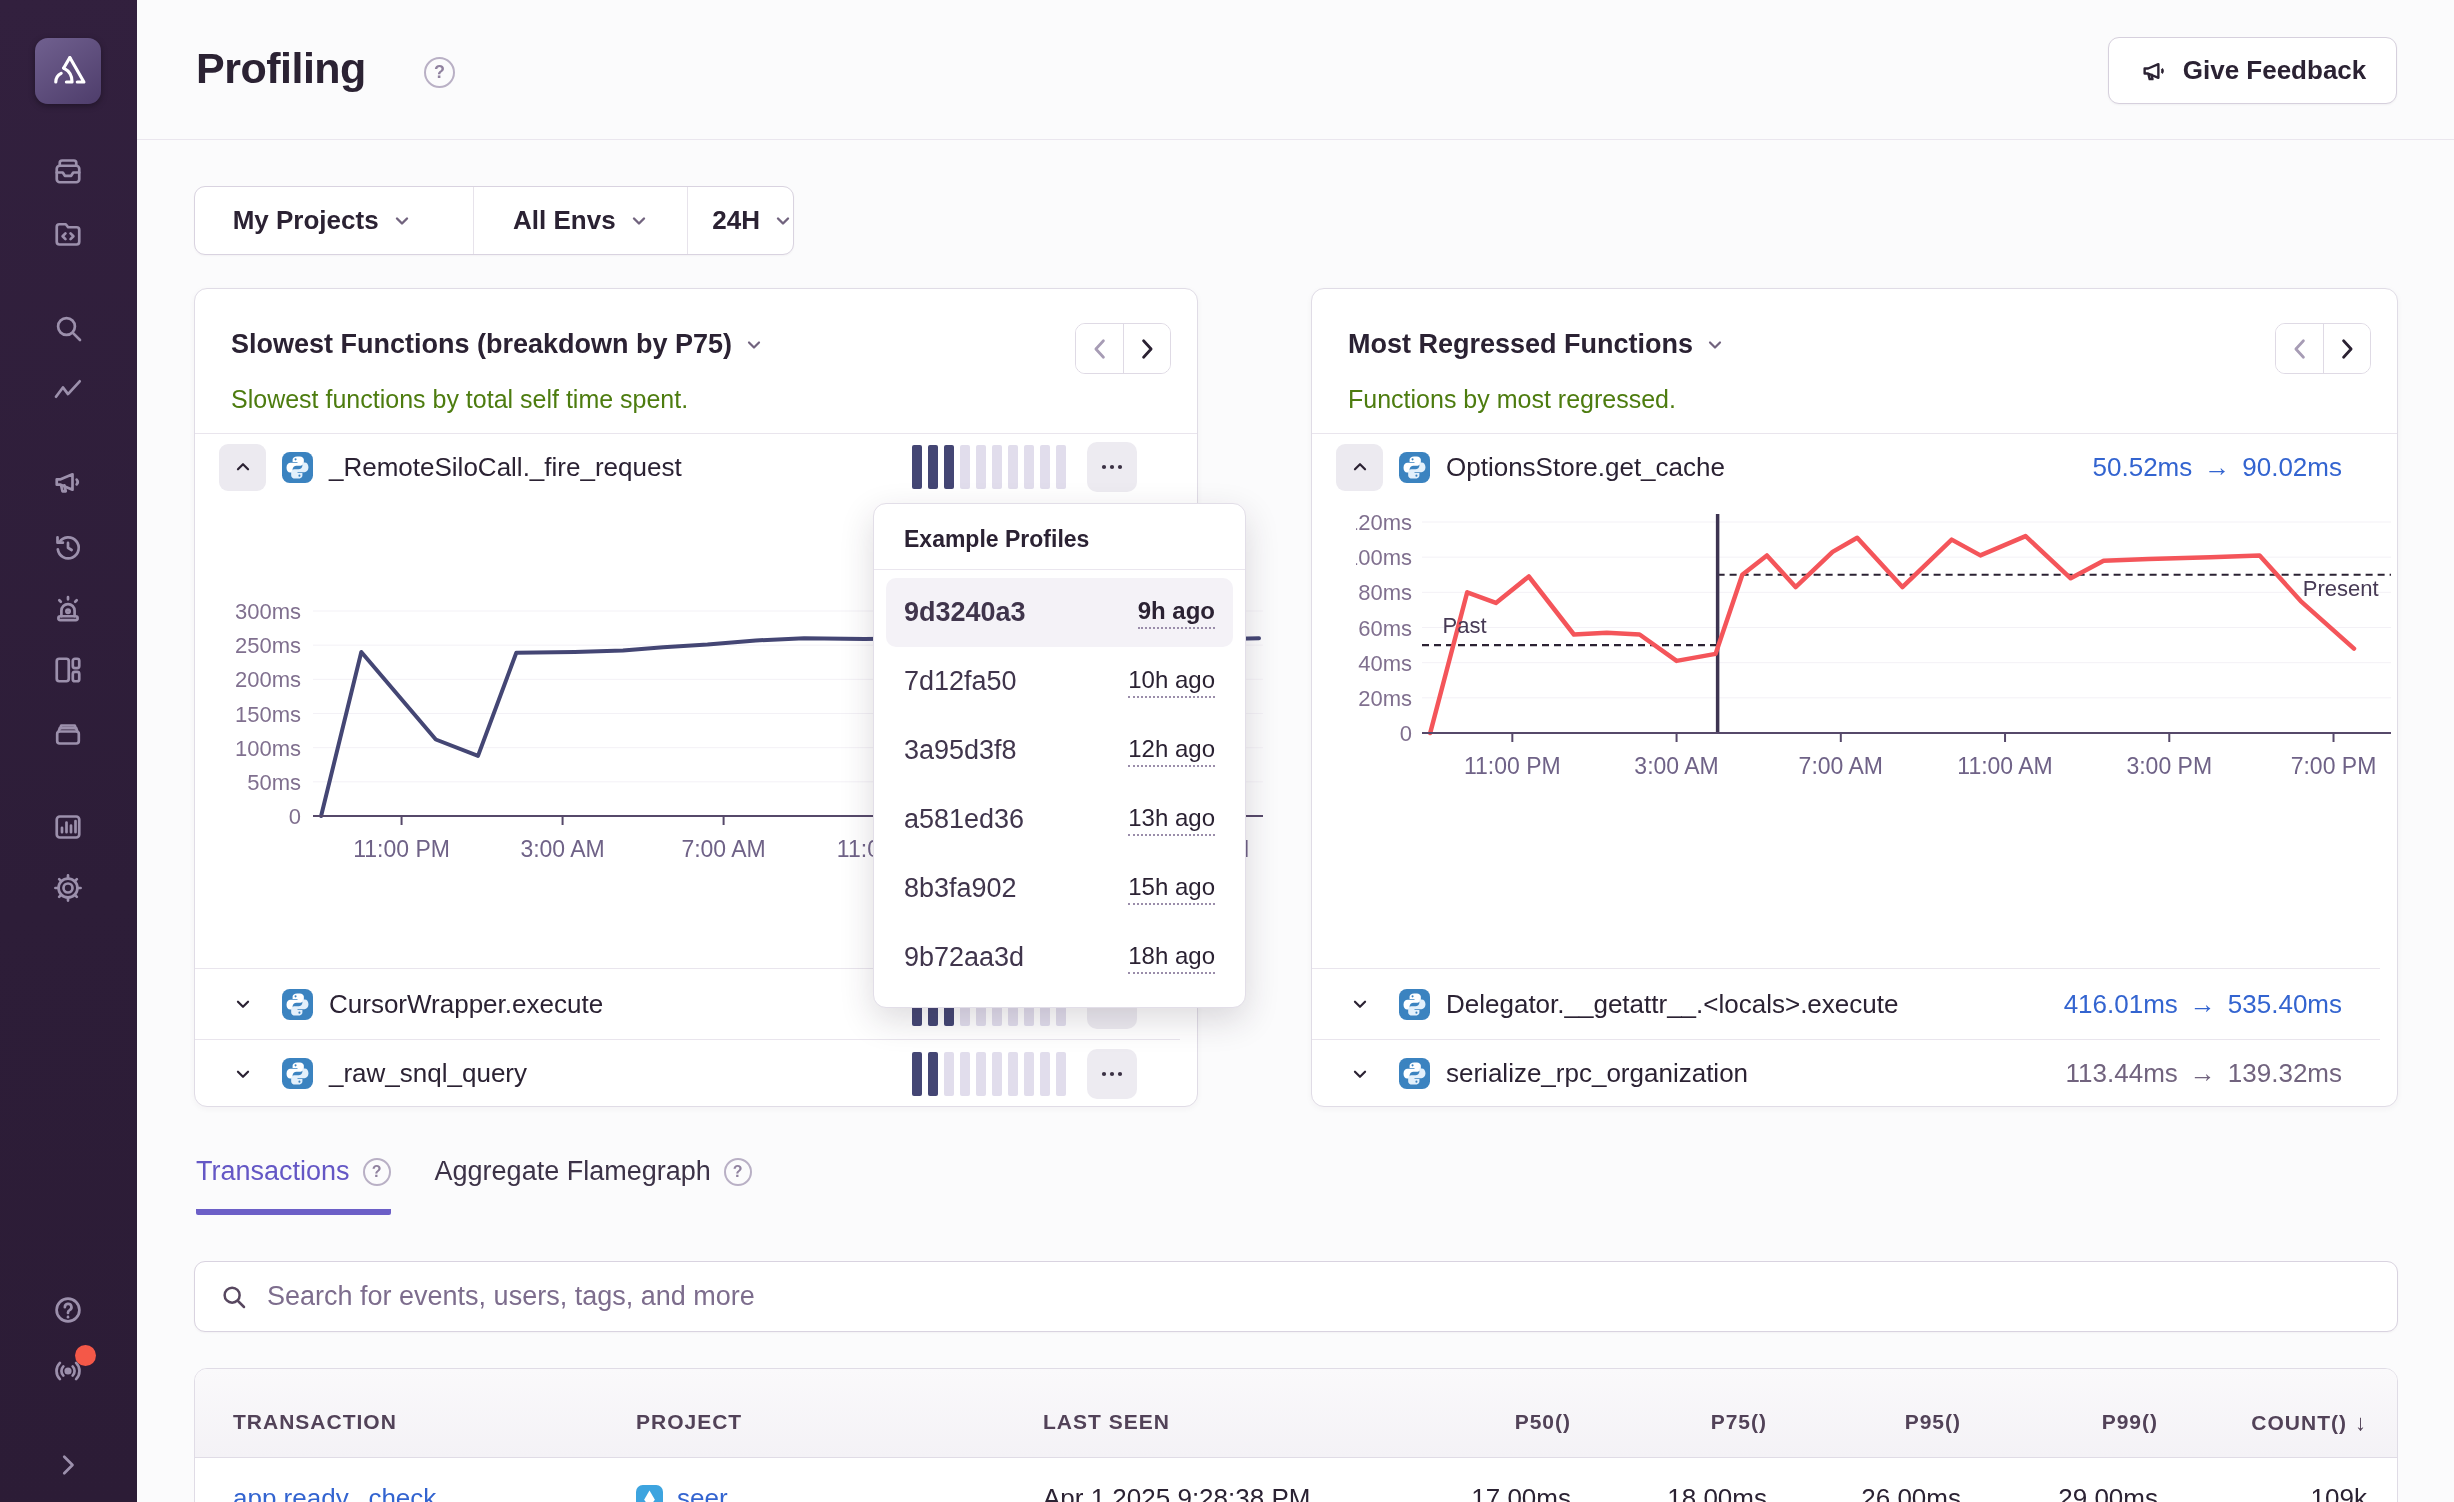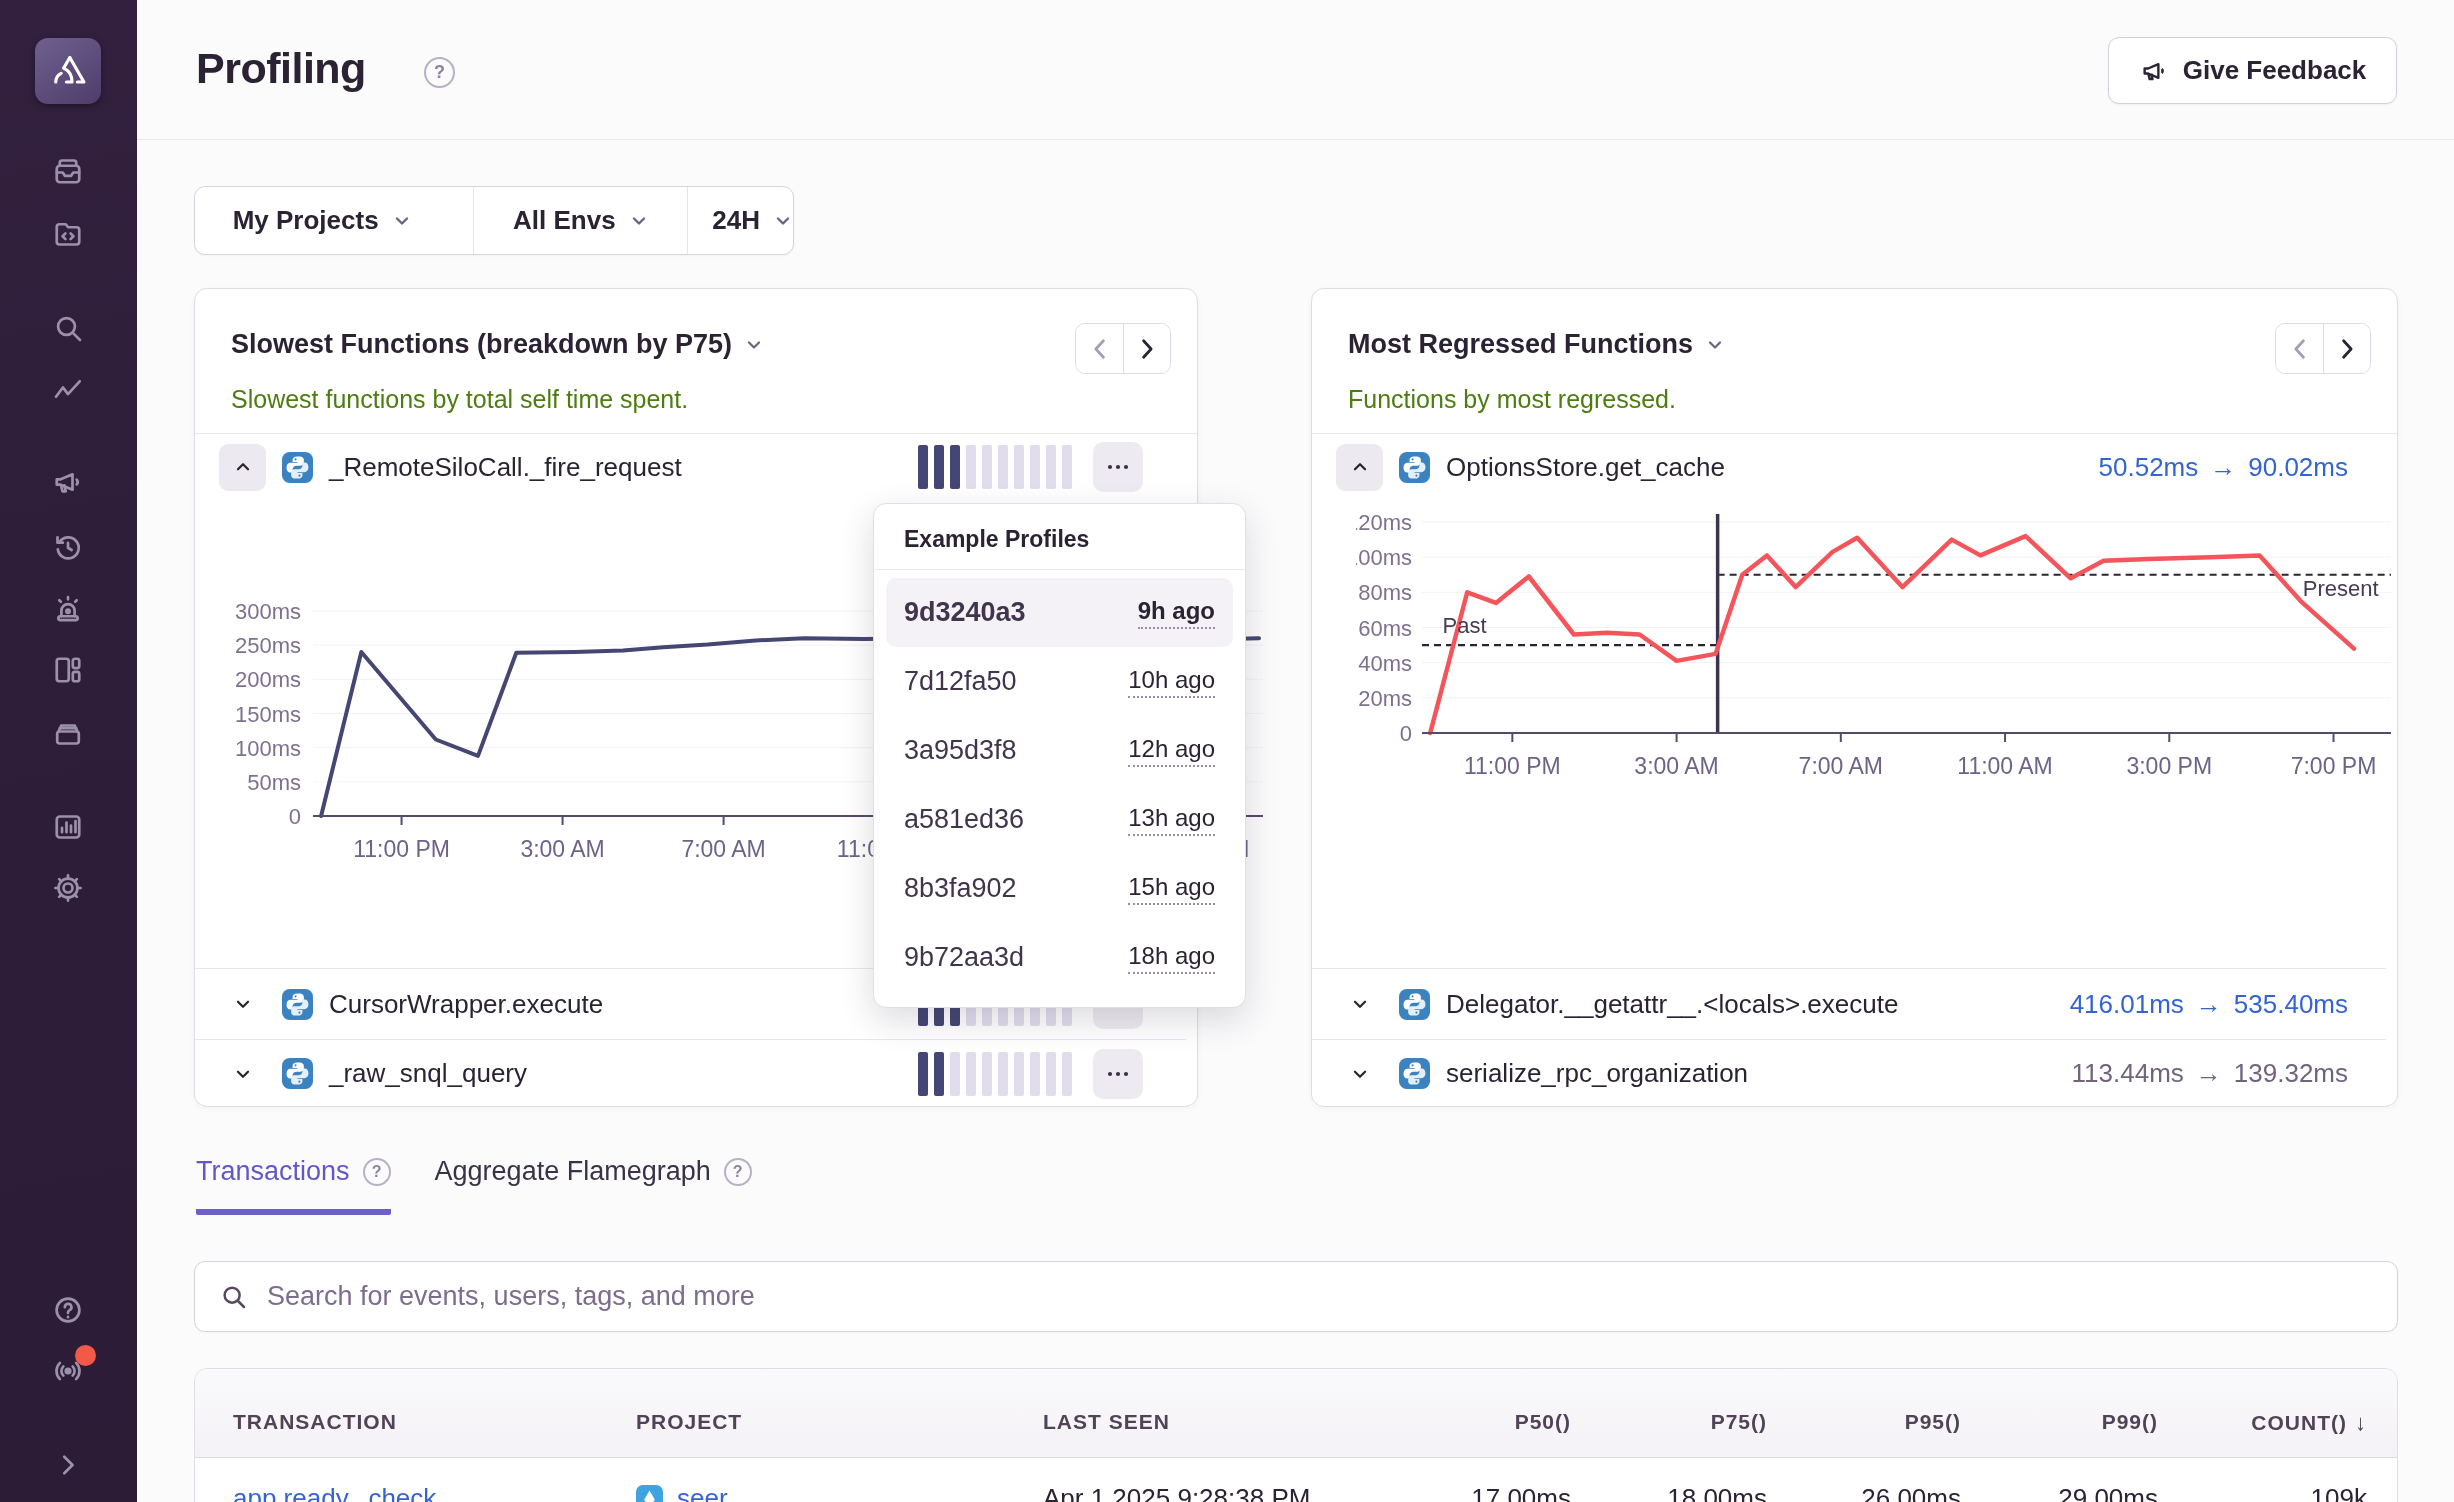--- a/index.html
+++ b/index.html
@@ -41,21 +41,21 @@
   .card.left  { left:194px;  width:1004px; }
   .card.right { left:1311px; width:1087px; }
   .wtitle { position:absolute; left:36px; top:40px; display:flex; align-items:center; gap:12px;
             font-size:27px; font-weight:700; color:#2b2233; cursor:pointer; }
   .wsub   { position:absolute; left:36px; top:96px; font-size:25px; color:#4d7c0f; }
   .whead-divider { position:absolute; left:0; right:0; top:144px; border-top:1px solid #e9e5ed; }
   .pager { position:absolute; right:26px; top:34px; display:flex; border:1px solid #dfdae5; border-radius:10px; overflow:hidden; background:#fff; }
   .pager button { width:47px; height:49px; background:#fff; border:none; display:flex; align-items:center; justify-content:center; cursor:pointer; }
   .pager button + button { border-left:1px solid #dfdae5; }
 
-  .wrow { position:absolute; left:0; right:11px; display:flex; align-items:center; padding:0 24px; }
+  .wrow { position:absolute; left:0; right:17px; display:flex; align-items:center; padding:0 24px; }
   .wrow.bordered { border-top:1px solid #e9e5ed; }
   .rowchev { width:47px; height:47px; border-radius:9px; border:none; background:transparent; display:flex;
              align-items:center; justify-content:center; cursor:pointer; flex:none; }
   .rowchev.expanded { background:#eceaf0; }
   .pyicon { width:31px; height:31px; margin-left:16px; flex:none; display:flex; }
   .fname { margin-left:16px; font-size:26px; color:#2b2233; white-space:nowrap; cursor:pointer; }
   .rright { position:absolute; display:flex; align-items:center; }
   .bars { display:flex; gap:6px; align-items:center; height:44px; }
   .bars span { width:10px; height:44px; border-radius:2px; background:#e1ddec; }
   .bars span.f { background:#444674; }

